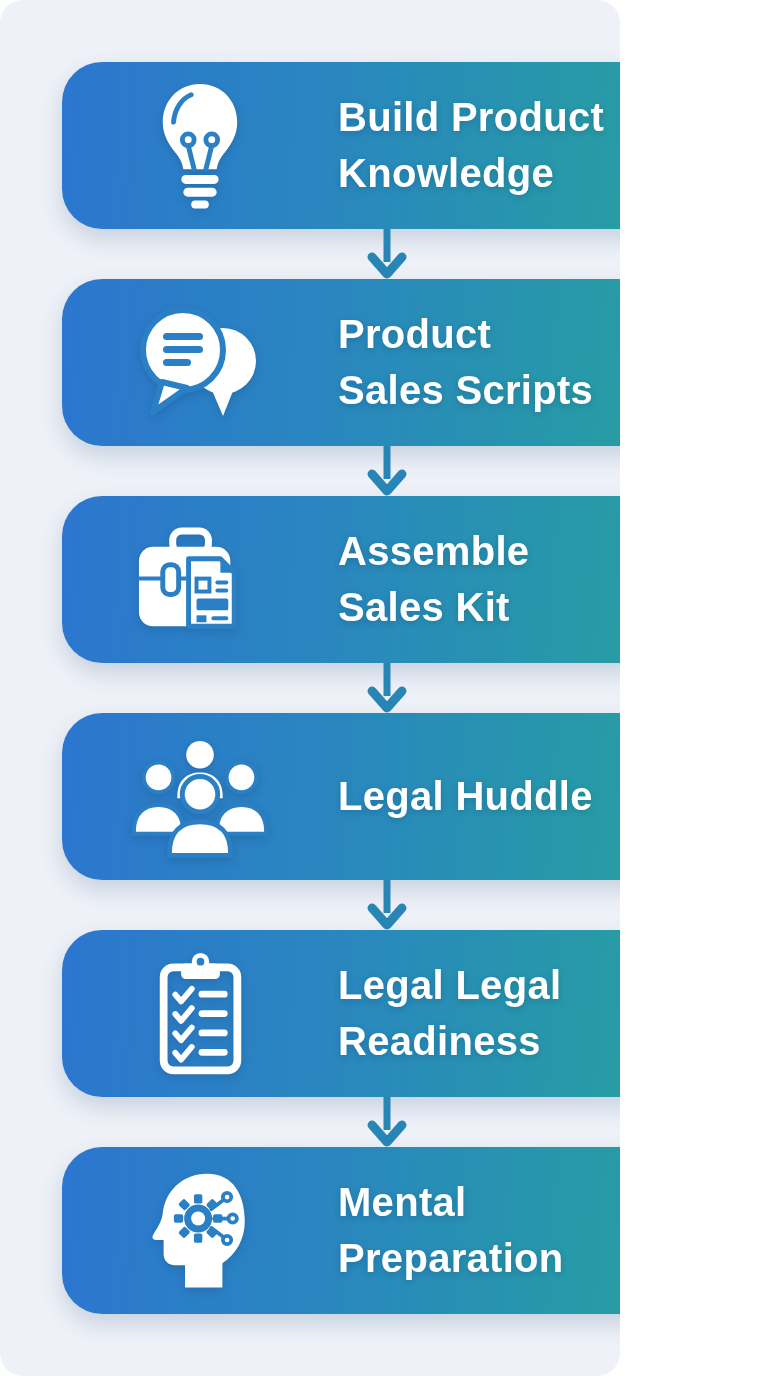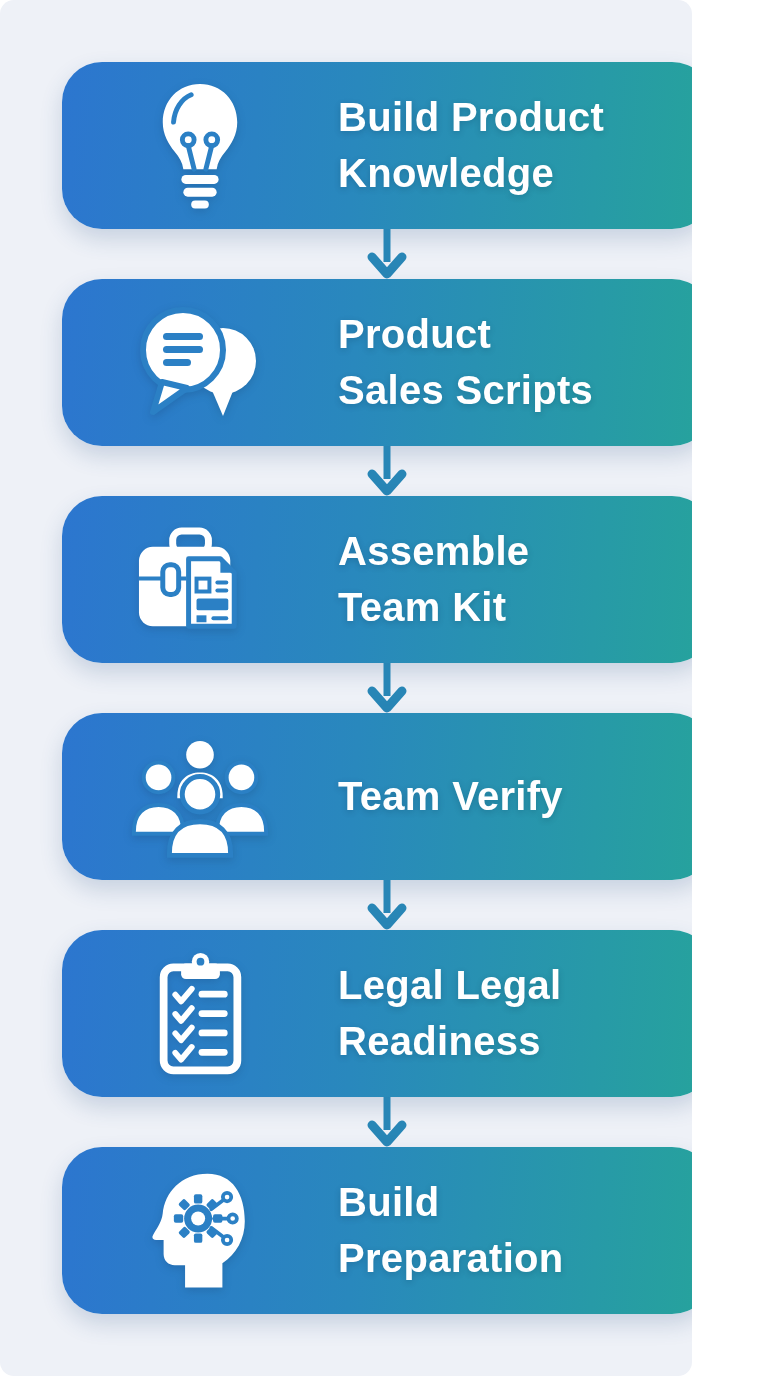--- a/index.html
+++ b/index.html
@@ -3,24 +3,24 @@
 <meta charset="utf-8">
 <style>
   html, body {
     margin: 0;
     padding: 0;
     background: #ffffff;
     font-family: "Liberation Sans", "DejaVu Sans", sans-serif;
   }
   .canvas {
     position: relative;
-    width: 692px;
+    width: 620px;
     height: 1376px;
     background: #eef1f7;
-    border-radius: 14px;
+    border-radius: 23px;
     overflow: hidden;
   }
   .flow {
     position: absolute;
     left: 62px;
     top: 62px;
     width: 650px;
     display: flex;
     flex-direction: column;
   }
@@ -126,21 +126,21 @@
           <path d="M88 32 V46 H102 Z" fill="#2b80c5"></path>
           <rect x="64" y="52" width="13" height="13" fill="none" stroke="#2b80c5" stroke-width="4"></rect>
           <rect x="83" y="54" width="13" height="4" rx="2" fill="#2b80c5"></rect>
           <rect x="83" y="62" width="13" height="4" rx="2" fill="#2b80c5"></rect>
           <rect x="64" y="72" width="32" height="12" rx="2" fill="#2b80c5"></rect>
           <rect x="64" y="89" width="10" height="7" fill="#2b80c5"></rect>
           <rect x="79" y="90" width="17" height="4" rx="2" fill="#2b80c5"></rect>
         </svg>
       </div>
       <div class="step-label">Assemble
-Team Kit</div>
+Sales Kit</div>
     </div>
 
     <div class="arrow-gap">
       <svg width="44" height="50" viewBox="0 0 44 50" xmlns="http://www.w3.org/2000/svg">
         <line x1="22" y1="0" x2="22" y2="33" stroke="#2886b6" stroke-width="7"></line>
         <polyline points="7,28 22,45 37,28" fill="none" stroke="#2886b6" stroke-width="9" stroke-linecap="round" stroke-linejoin="round"></polyline>
       </svg>
     </div>
 
     <div class="step-card">
@@ -149,21 +149,21 @@
           <circle cx="75" cy="20" r="14" fill="#ffffff"></circle>
           <path d="M52 62 C52 46 62 38 75 38 C88 38 98 46 98 62 V64 H52 Z" fill="#ffffff"></path>
           <circle cx="33" cy="43" r="15" fill="#ffffff" stroke="#2b80c5" stroke-width="4"></circle>
           <path d="M8 98 C8 80 18 71 33 71 C48 71 58 80 58 98 V100 H8 Z" fill="#ffffff" stroke="#2b80c5" stroke-width="4"></path>
           <circle cx="117" cy="43" r="15" fill="#ffffff" stroke="#2b80c5" stroke-width="4"></circle>
           <path d="M92 98 C92 80 102 71 117 71 C132 71 142 80 142 98 V100 H92 Z" fill="#ffffff" stroke="#2b80c5" stroke-width="4"></path>
           <circle cx="75" cy="60" r="18" fill="#ffffff" stroke="#2b80c5" stroke-width="5"></circle>
           <path d="M44 120 C44 98 56 88 75 88 C94 88 106 98 106 120 V122 H44 Z" fill="#ffffff" stroke="#2b80c5" stroke-width="5"></path>
         </svg>
       </div>
-      <div class="step-label">Team Verify</div>
+      <div class="step-label">Legal Huddle</div>
     </div>
 
     <div class="arrow-gap">
       <svg width="44" height="50" viewBox="0 0 44 50" xmlns="http://www.w3.org/2000/svg">
         <line x1="22" y1="0" x2="22" y2="33" stroke="#2886b6" stroke-width="7"></line>
         <polyline points="7,28 22,45 37,28" fill="none" stroke="#2886b6" stroke-width="9" stroke-linecap="round" stroke-linejoin="round"></polyline>
       </svg>
     </div>
 
     <div class="step-card">
@@ -213,18 +213,18 @@
             <circle r="7.5" fill="#ffffff"></circle>
           </g>
           <path d="M72 42 L84 33" stroke="#2b80c5" stroke-width="4" stroke-linecap="round"></path>
           <circle cx="89" cy="29" r="4.5" fill="#ffffff" stroke="#2b80c5" stroke-width="4"></circle>
           <path d="M75 52 L89 52" stroke="#2b80c5" stroke-width="4" stroke-linecap="round"></path>
           <circle cx="95" cy="52" r="4.5" fill="#ffffff" stroke="#2b80c5" stroke-width="4"></circle>
           <path d="M72 62 L84 71" stroke="#2b80c5" stroke-width="4" stroke-linecap="round"></path>
           <circle cx="89" cy="75" r="4.5" fill="#ffffff" stroke="#2b80c5" stroke-width="4"></circle>
         </svg>
       </div>
-      <div class="step-label">Build
+      <div class="step-label">Mental
 Preparation</div>
     </div>
 
   </div>
 </div>
 
 </body></html>

